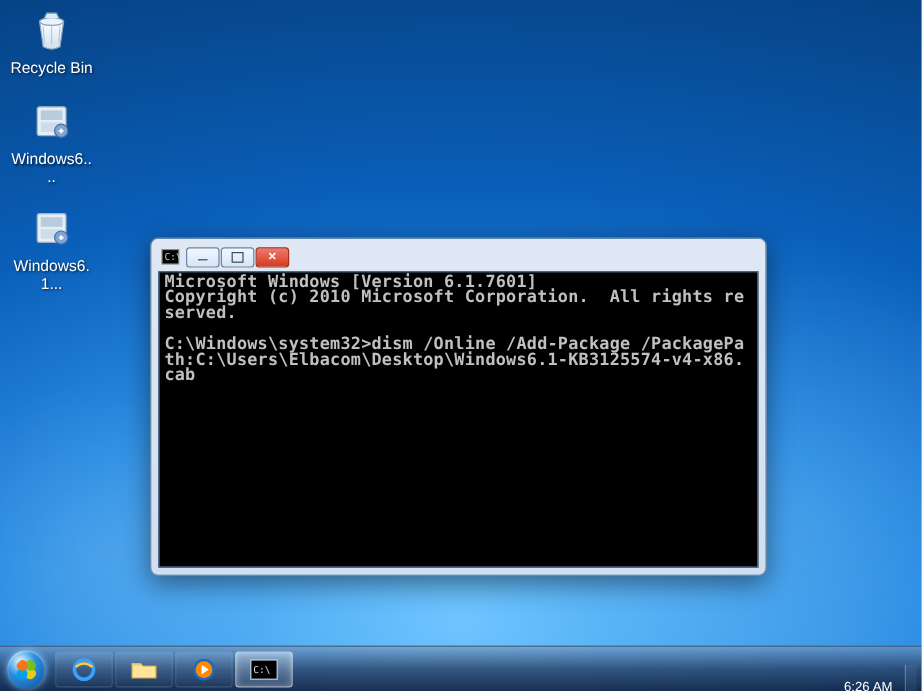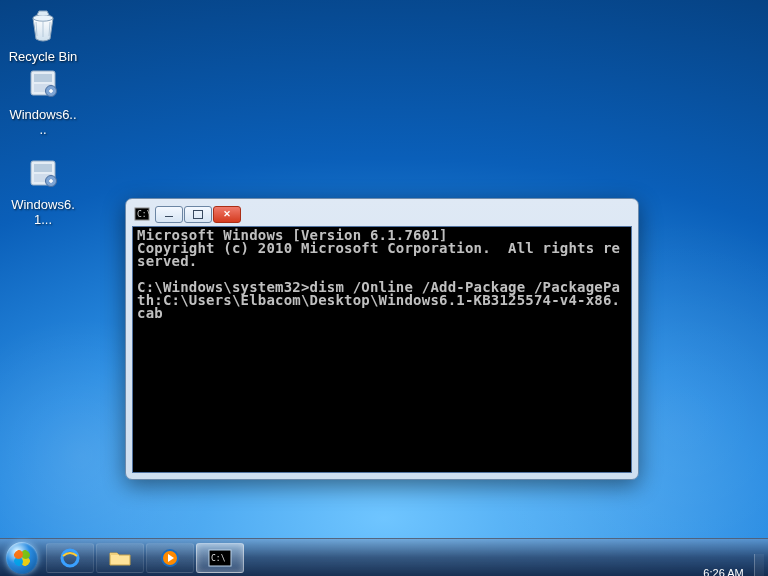--- a/index.html
+++ b/index.html
@@ -126,34 +126,34 @@
         </defs>
       <path d="M10 13 L30 13 L27 34 Q20 38 13 34 Z" fill="url(#binc)" stroke="#8aa3bb" stroke-width="1"></path>
       <ellipse cx="20" cy="13" rx="10" ry="3.2" fill="#e9f3fb" stroke="#8aa3bb" stroke-width="1"></ellipse>
       <path d="M14 10 L16 6 L24 6 L26 10" fill="#dceaf5" stroke="#8aa3bb" stroke-width="1"></path>
       <path d="M13 17 L14 31 M20 17 L20 32 M27 17 L26 31" stroke="#b6c9da" stroke-width="1"></path>
     </svg>
   </div>
   <span class="label">Recycle Bin</span>
 </div>
 
-<div class="desktop-icon" style="left:6px; top:62px;">
+<div class="desktop-icon" style="left:6px; top:80px;">
   <div class="icon-img">
     <svg width="36" height="36" viewBox="0 0 36 36">
       <rect x="6" y="6" width="24" height="24" rx="2" fill="#e5edf5" stroke="#9bb0c6"></rect>
       <rect x="9" y="9" width="18" height="8" fill="#b9ccde"></rect>
       <rect x="9" y="19" width="18" height="8" fill="#cfdceb"></rect>
       <circle cx="26" cy="26" r="5.5" fill="#7fa5d4" stroke="#4a6fa0"></circle>
       <path d="M24 26 L28 26 M26 24 L26 28" stroke="#fff" stroke-width="1.5"></path>
     </svg>
   </div>
   <span class="label">Windows6....</span>
 </div>
 
-<div class="desktop-icon" style="left:6px; top:152px;">
+<div class="desktop-icon" style="left:6px; top:169px;">
   <div class="icon-img">
     <svg width="36" height="36" viewBox="0 0 36 36">
       <rect x="6" y="6" width="24" height="24" rx="2" fill="#e5edf5" stroke="#9bb0c6"></rect>
       <rect x="9" y="9" width="18" height="8" fill="#b9ccde"></rect>
       <rect x="9" y="19" width="18" height="8" fill="#cfdceb"></rect>
       <circle cx="26" cy="26" r="5.5" fill="#7fa5d4" stroke="#4a6fa0"></circle>
       <path d="M24 26 L28 26 M26 24 L26 28" stroke="#fff" stroke-width="1.5"></path>
     </svg>
   </div>
   <span class="label">Windows6.1...</span>

